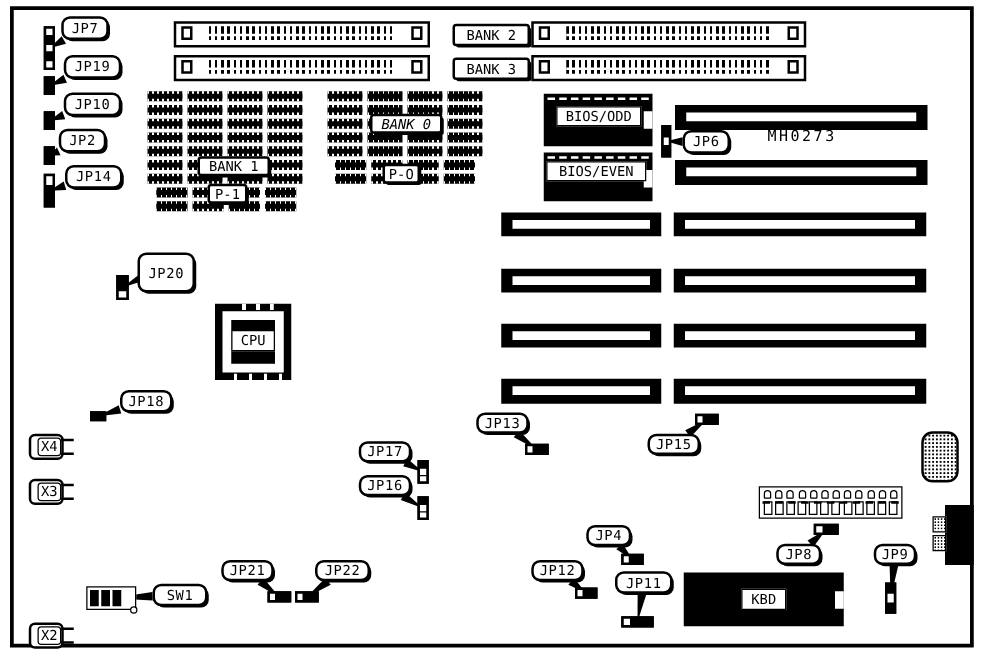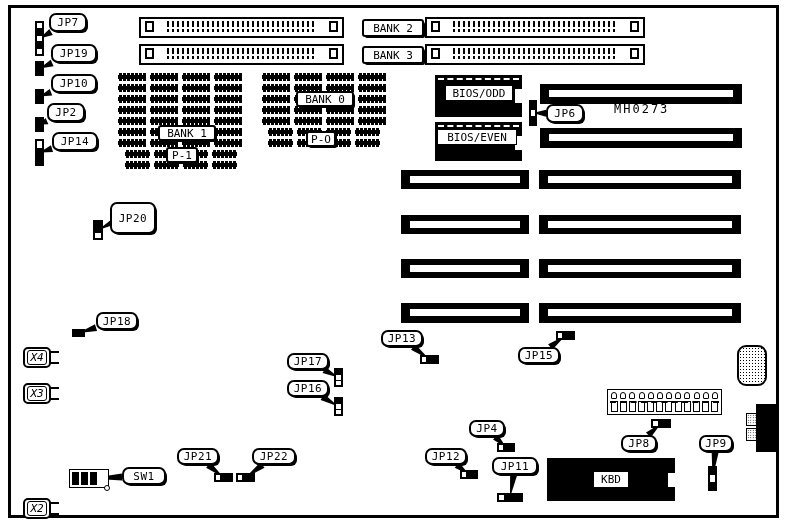--- a/index.html
+++ b/index.html
@@ -93,36 +93,43 @@
              background-image: radial-gradient(#000 0.8px, rgba(0,0,0,0) 0.9px); background-size: 3px 3px; }
 
   
   .din { position: absolute; left: 756px; top: 404px; width: 23px; height: 48px; background: #000; }
   .dinpin { position: absolute; width: 11px; height: 13px; border: 1px solid #000; background-color: #fff;
             background-image: radial-gradient(#000 0.6px, rgba(0,0,0,0) 0.7px); background-size: 2.5px 2.5px; }
   .dinpin.p1 { left: 746px; top: 413px; } .dinpin.p2 { left: 746px; top: 428px; }
 
   
   .xtal { position: absolute; border: 2px solid #000; border-radius: 5px; background: #fff;
-          display: flex; align-items: center; justify-content: center; font-style: italic; }
+          display: flex; align-items: center; justify-content: flex-end; }
   .xtal .xin { border: 1px solid #000; border-radius: 3px; padding: 0 2px; font-size: 11px; line-height: 13px; }
   .xtal .stub { position: absolute; right: -10px; width: 10px; height: 2px; background: #000; }
   .stubT { top: 2px; } .stubB { bottom: 2px; }
 
   .parttext { position: absolute; left: 614px; top: 102px; font-size: 12px; letter-spacing: 2px; z-index: 12; }
 
   #tails { position: absolute; left: 0; top: 0; z-index: 20; pointer-events: none; }
 </style>
 </head>
 <body>
 
 <div id="board">
   <div class="frame"></div>
 
 
+  <div class="cpu">
+    <div class="ring"></div>
+    <div class="core"></div>
+    <div class="tickT"></div>
+    <div class="tickB"></div>
+    <div class="clabel cpulabel">CPU</div>
+  </div>
 
   <div class="kbd">
     <div class="knotch"></div>
     <div class="clabel klabel">KBD</div>
   </div>
 
   <div class="power">
     <div class="prow rt">
         <div class="pin-r"></div>
         <div class="pin-r"></div>
@@ -281,21 +288,21 @@
       <div class="blabel" style="position: absolute; left: 2px; top: 7px; width: 80px; height: 16px;">BIOS/EVEN</div>
     </div>
     <div class="bios" style="position: absolute; left: 435px; top: 75px; width: 87px; height: 42px;">
       <div class="dash"></div>
       <div class="notch"></div>
       <div class="blabel" style="position: absolute; left: 10px; top: 10px; width: 68px; height: 16px;">BIOS/ODD</div>
     </div>
     <div class="boxlabel" style="position: absolute; left: 362px; top: 19px; width: 62px; height: 18px;">BANK 2</div>
     <div class="boxlabel" style="position: absolute; left: 362px; top: 46px; width: 62px; height: 18px;">BANK 3</div>
     <div class="boxlabel" style="position: absolute; left: 158px; top: 97px; width: 58px; height: 16px; margin-top: 28px;">BANK 1</div>
-    <div class="boxlabel" style="position: absolute; left: 296px; top: 91px; width: 58px; height: 16px;">BANK 0</div>
+    <div class="boxlabel" style="position: absolute; left: 296px; top: 91px; width: 58px; height: 16px; font-style: italic;">BANK 0</div>
     <div class="boxlabel" style="position: absolute; left: 166px; top: 147px; width: 32px; height: 16px;">P-1</div>
     <div class="boxlabel" style="position: absolute; left: 306px; top: 131px; width: 30px; height: 16px;">P-O</div>
     <div class="xtal" style="position: absolute; left: 23px; top: 347px; width: 28px; height: 21px;">
       <div class="xin">X4</div>
       <div class="stub stubT"></div>
       <div class="stub stubB"></div>
     </div>
     <div class="xtal" style="position: absolute; left: 23px; top: 383px; width: 28px; height: 21px;">
       <div class="xin">X3</div>
       <div class="stub stubT"></div>

